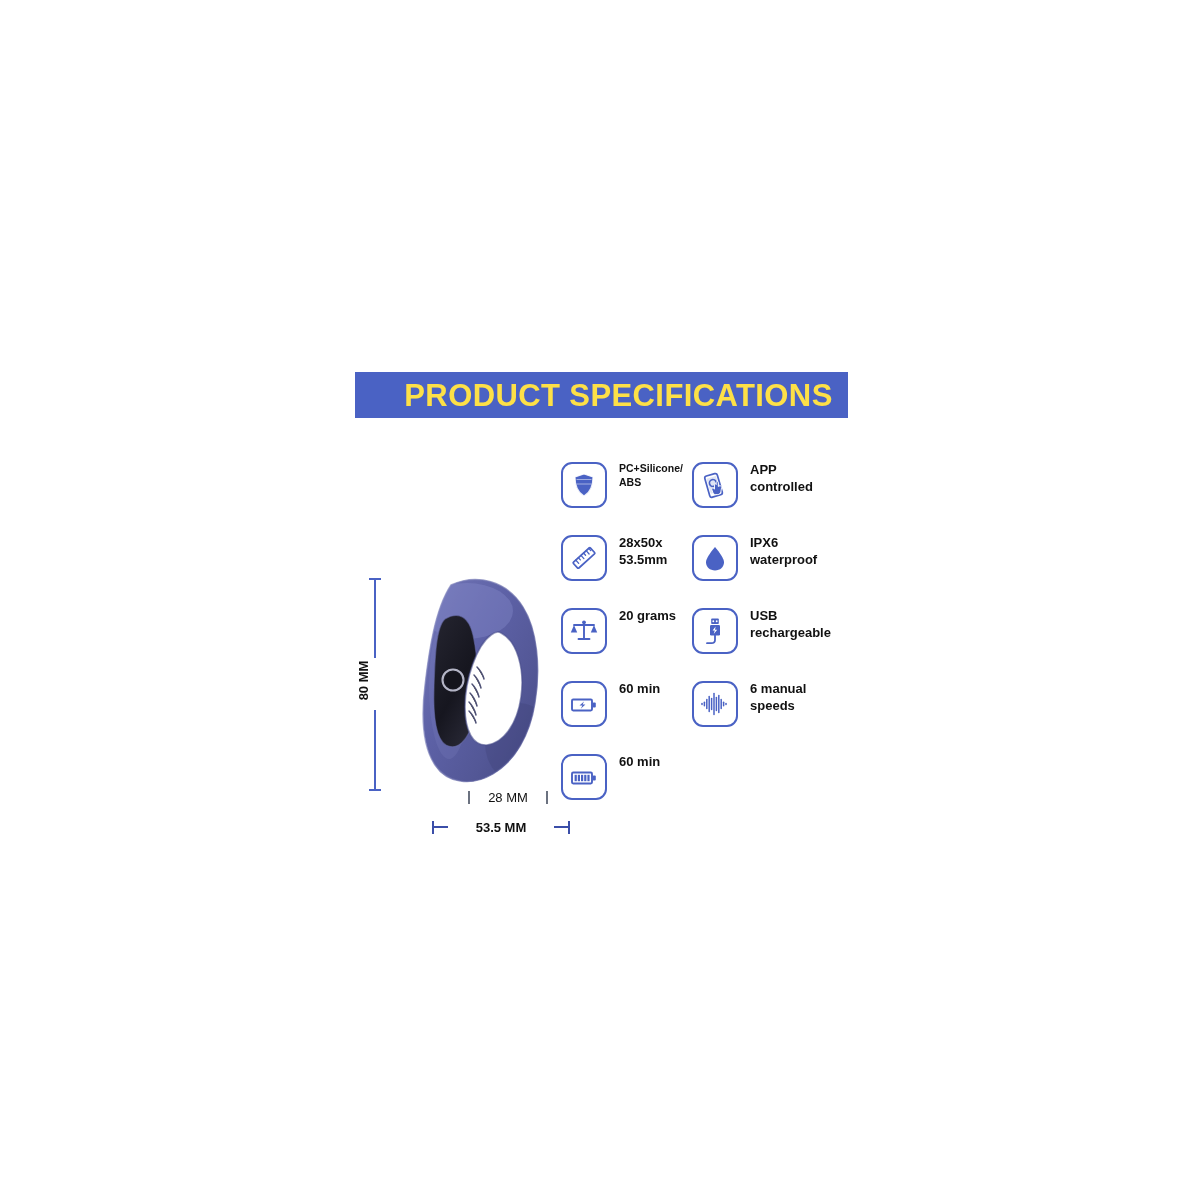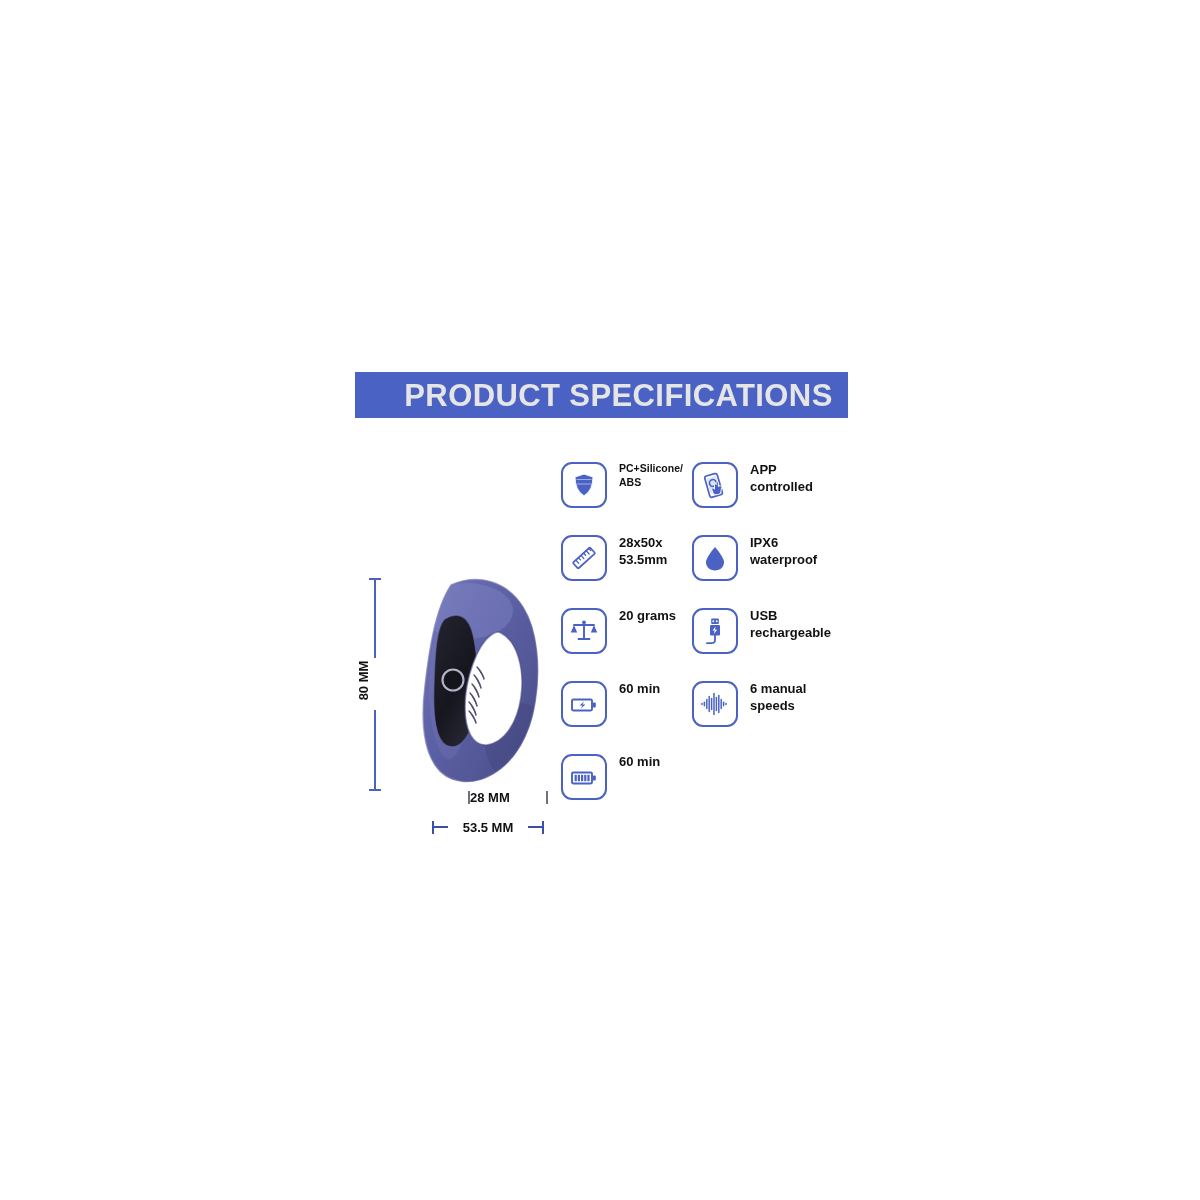--- a/index.html
+++ b/index.html
@@ -28,21 +28,21 @@
     left: 355px;
     top: 372px;
     width: 493px;
     height: 46px;
     background: #4a62c4;
     display: flex;
     align-items: center;
     justify-content: center;
   }
   #title-banner .title-text {
-    color: #e5e5e5;
+    color: #fde047;
     font-size: 31px;
     font-weight: bold;
     letter-spacing: 0.4px;
     line-height: 1;
     white-space: nowrap;
     margin-left: 34px;
   }
 
   
   #product-area {
@@ -112,32 +112,32 @@
     display: flex;
     align-items: center;
   }
   .tick-v {
     width: 2px;
     height: 13px;
     background: #6b7280;
   }
   #dim-28-label {
     flex: 1;
-    text-align: left;
+    text-align: center;
     font-size: 13px;
-    font-weight: bold;
+    font-weight: normal;
     color: #111111;
   }
 
   
   #dim-535-wrap {
     position: absolute;
     left: 72px;
     top: 262px;
-    width: 112px;
+    width: 138px;
     height: 20px;
     display: flex;
     align-items: center;
   }
   .tick-cap {
     width: 2px;
     height: 13px;
     background: #3b4ea8;
   }
   .rule-h {

